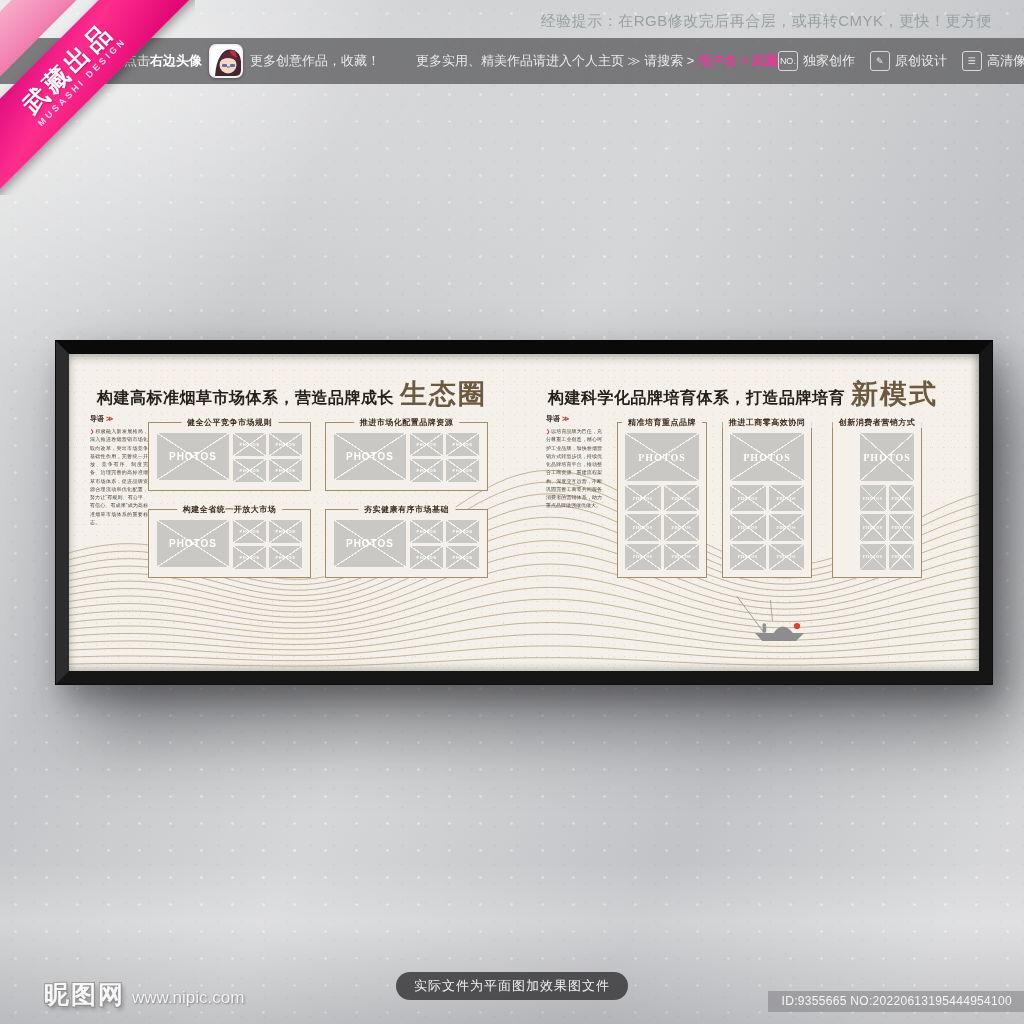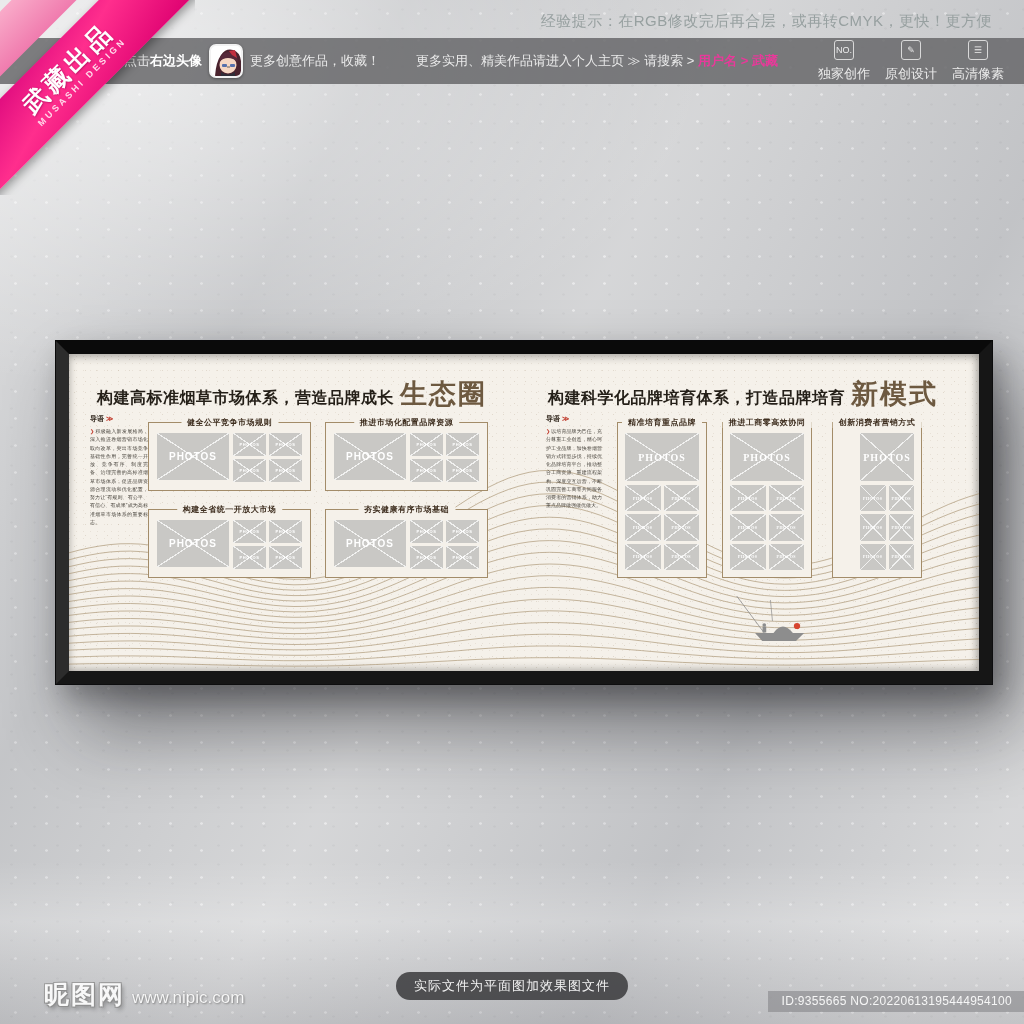--- a/index.html
+++ b/index.html
@@ -26,21 +26,21 @@
   .tip{position:absolute;top:12px;right:32px;font-size:15px;color:#97a0a0;letter-spacing:.5px;z-index:5;}
   .topbar{position:absolute;top:38px;left:0;right:0;height:46px;background:rgba(102,102,105,.84);
     display:flex;align-items:center;color:#ebebeb;font-size:13px;z-index:4;}
   .promo-left{margin-left:124px;display:flex;align-items:center;gap:7px;white-space:nowrap;}
   .promo-left b{font-weight:bold;color:#fff;}
   .avatar{width:34px;height:34px;border-radius:7px;background:#fff;border:2px solid #f2f2f2;
     overflow:hidden;flex:0 0 auto;cursor:pointer;box-shadow:0 1px 3px rgba(0,0,0,.35);}
   .promo-center{margin-left:36px;white-space:nowrap;}
   .promo-center .hl{color:#e8399a;font-weight:bold;text-decoration:none;cursor:pointer;}
   .promo-badges{margin-left:auto;margin-right:20px;display:flex;gap:15px;align-items:center;white-space:nowrap;}
-  .badge{display:flex;align-items:center;gap:5px;flex-direction:column;}
+  .badge{display:flex;align-items:center;gap:5px;}
   .badge-icon{width:20px;height:20px;border:1px solid #d9d9d9;border-radius:3px;display:flex;
     align-items:center;justify-content:center;font-size:9px;color:#eee;}
 
   
   .ribbon{position:absolute;top:0;left:0;width:195px;height:195px;overflow:hidden;z-index:40;pointer-events:none;}
   .rb-light{position:absolute;width:300px;height:46px;left:-128px;top:-1px;transform:rotate(-45deg);
     background:linear-gradient(#f9abc9,#f07bae);}
   .rb-band{position:absolute;width:300px;height:64px;left:-78px;top:40px;transform:rotate(-45deg);
     background:linear-gradient(165deg,#d4007a 0%,#ff2e8d 48%,#dd0070 100%);
     box-shadow:0 4px 10px rgba(0,0,0,.35);

